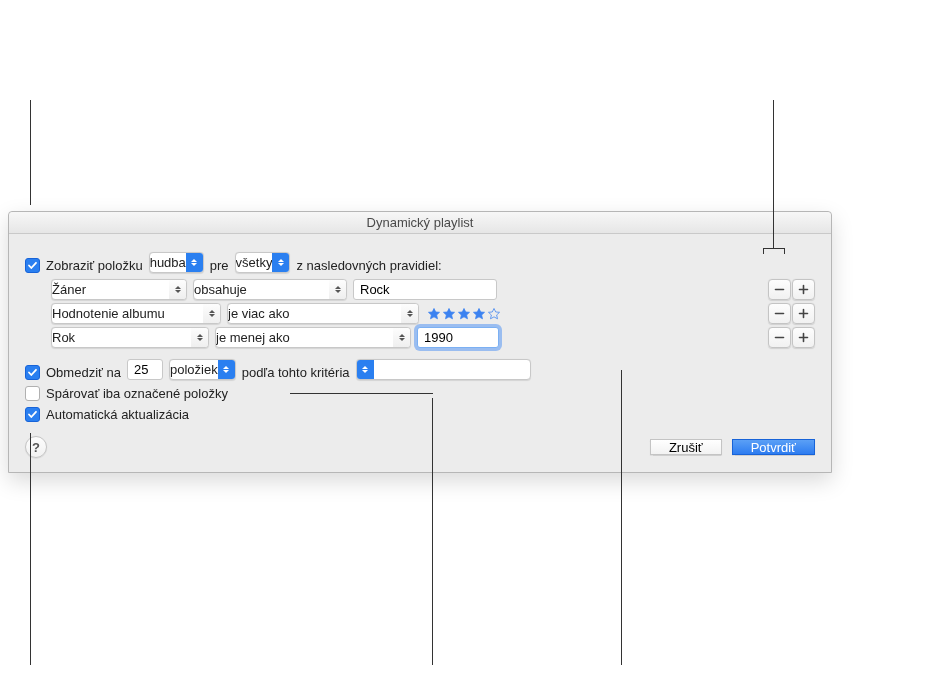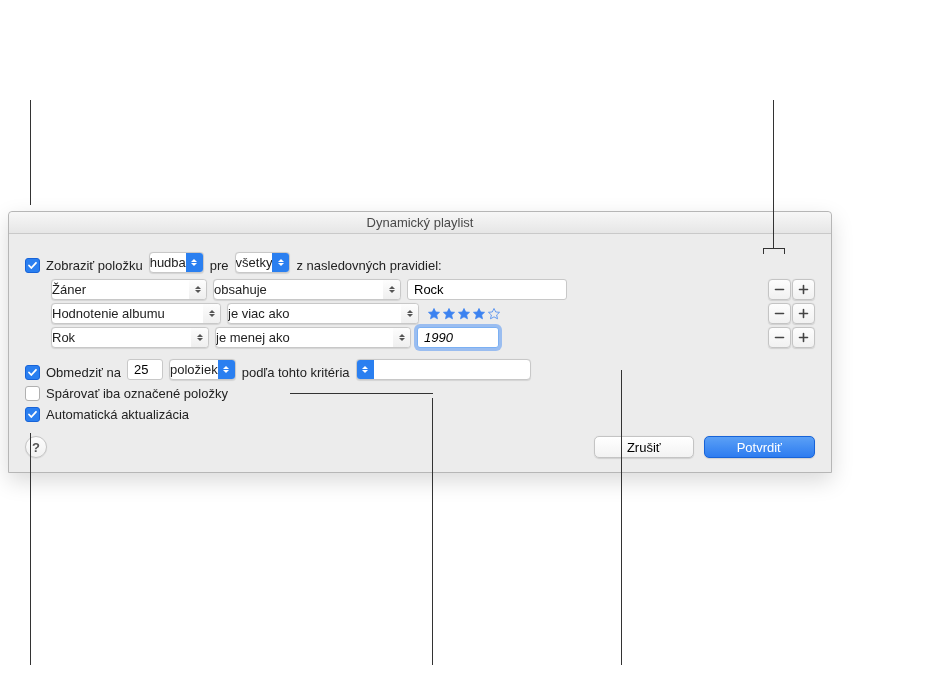--- a/index.html
+++ b/index.html
@@ -116,21 +116,20 @@
     border: 1px solid #c8c8c8;
     border-radius: 3px;
     background: #fff;
     padding: 0 6px;
     font: inherit;
     outline: none;
   }
   .text-input.focused {
     box-shadow: 0 0 0 3px rgba(88,151,244,0.55);
     border-color: #7bb0f3;
-    font-style: italic;
   }
   .rule-row {
     display:flex;
     align-items:center;
     gap:6px;
     margin: 3px 0 3px 26px;
   }
   .spacer { flex:1; }
   .pmbtn {
     width: 23px;
@@ -163,24 +162,24 @@
     background: linear-gradient(#fdfdfd,#f1f1f1);
     display:inline-flex;
     align-items:center;
     justify-content:center;
     cursor:pointer;
     box-shadow: 0 0.5px 1px rgba(0,0,0,0.12);
     color:#555;
     font-weight:600;
   }
   .push-btn {
-    height: 22px;
-    padding: 0 32px;
+    height: 16px;
+    padding: 0 18px;
     border: 1px solid #c4c4c4;
-    border-radius: 5px;
+    border-radius: 0;
     background: linear-gradient(#fff,#f2f2f2);
     cursor:pointer;
     font: inherit;
     box-shadow: 0 0.5px 1px rgba(0,0,0,0.12);
   }
   .push-btn.primary {
     background: linear-gradient(#5ba0f6,#2d7cf0);
     border-color:#1763d8;
     color:#fff;
   }
@@ -220,29 +219,29 @@
       <span class="label">pre</span>
       <span class="select">
         <span class="sel-text">všetky</span>
           <span class="sel-arrows"></span>
       </span>
       <span class="label">z nasledovných pravidiel:</span>
     </div>
 
     <div id="rules-container">
     <div class="rule-row">
-      <span class="select plain" style="width:156px">
+      <span class="select plain" style="width:136px">
         <span class="sel-text">Žáner</span>
             <span class="sel-arrows"></span>
       </span>
-      <span class="select plain" style="width:188px">
+      <span class="select plain" style="width:154px">
         <span class="sel-text">obsahuje</span>
             <span class="sel-arrows"></span>
       </span>
-      <input class="text-input " style="width: 160px;" value="Rock">
+      <input class="text-input " style="width: 144px;" value="Rock">
       <span class="spacer"></span>
       <span class="btn-group">
         <span class="pmbtn">
               <svg width="11" height="11" viewBox="0 0 11 11">
                 <path d="M1.5 5.5h8" stroke="#444" stroke-width="1.6" stroke-linecap="round"></path>
               </svg>
             </span>
         <span class="pmbtn">
               <svg width="11" height="11" viewBox="0 0 11 11">
                 <path d="M5.5 1.5v8M1.5 5.5h8" stroke="#444" stroke-width="1.6" stroke-linecap="round"></path>

